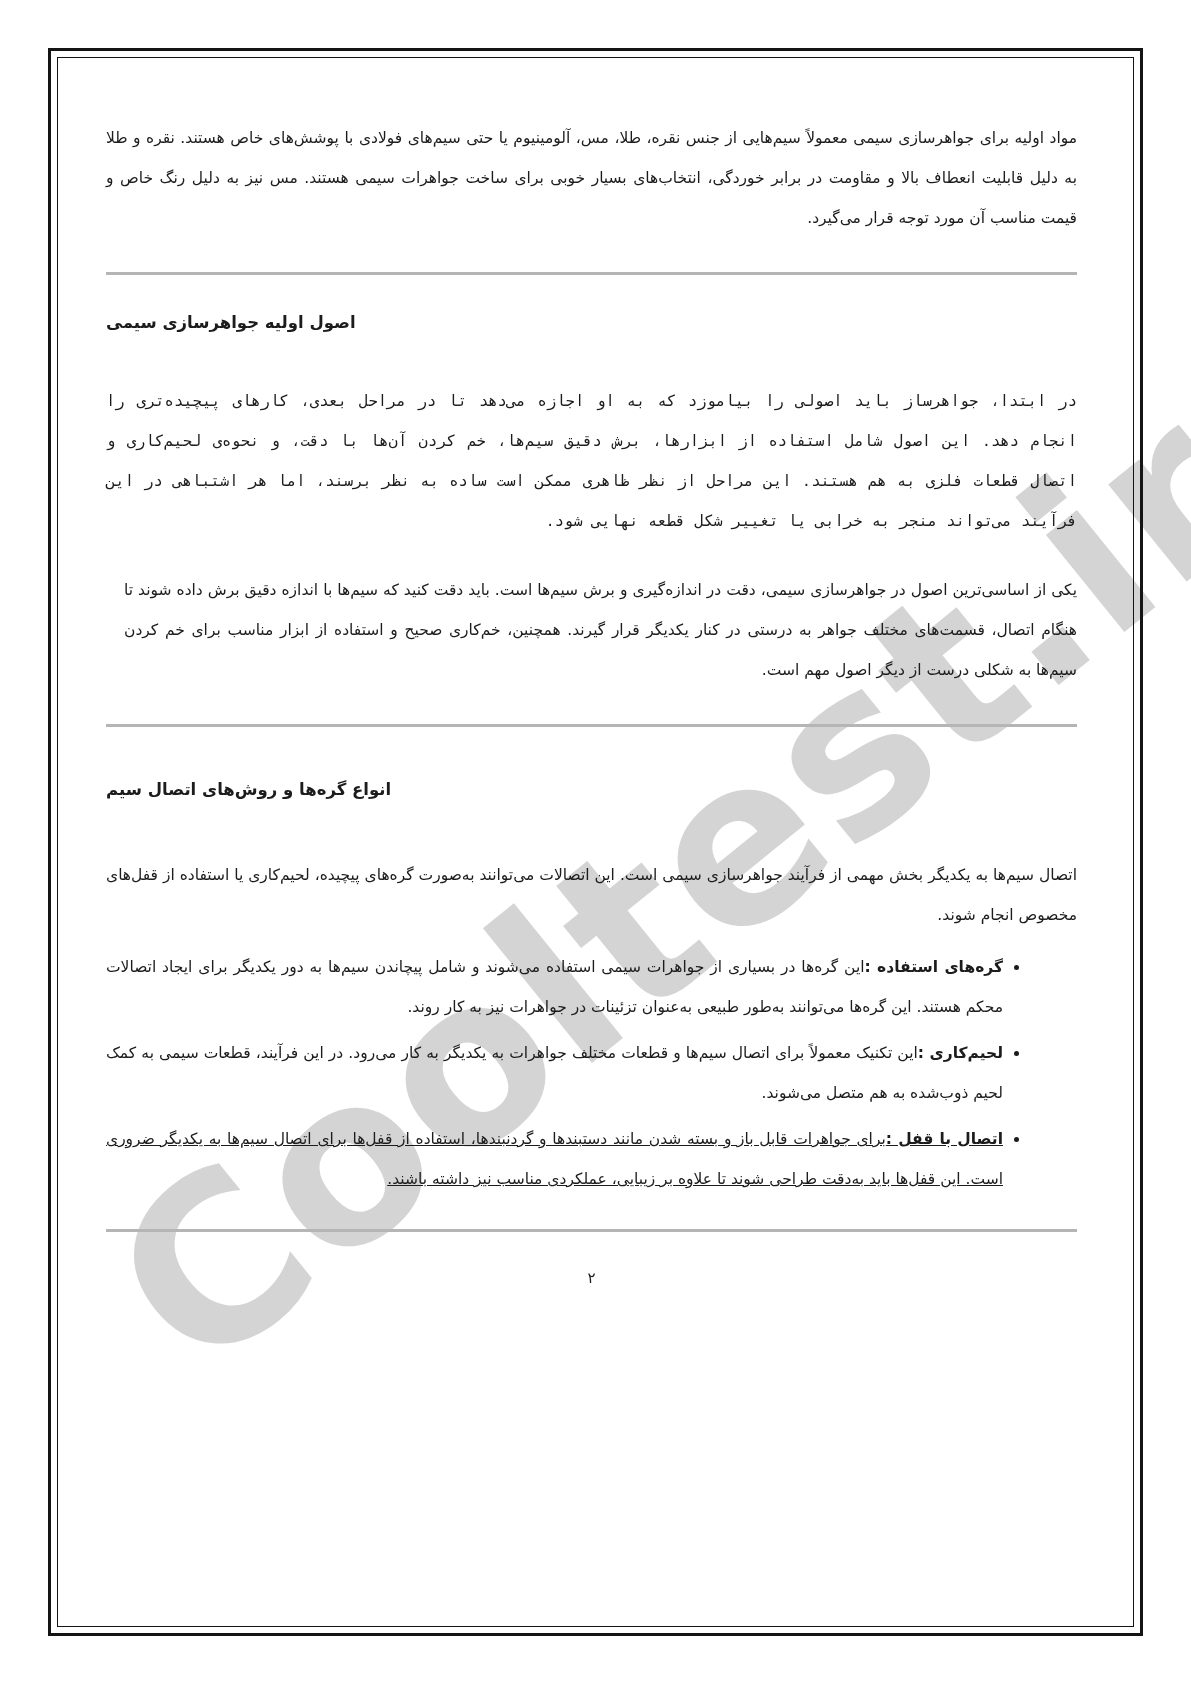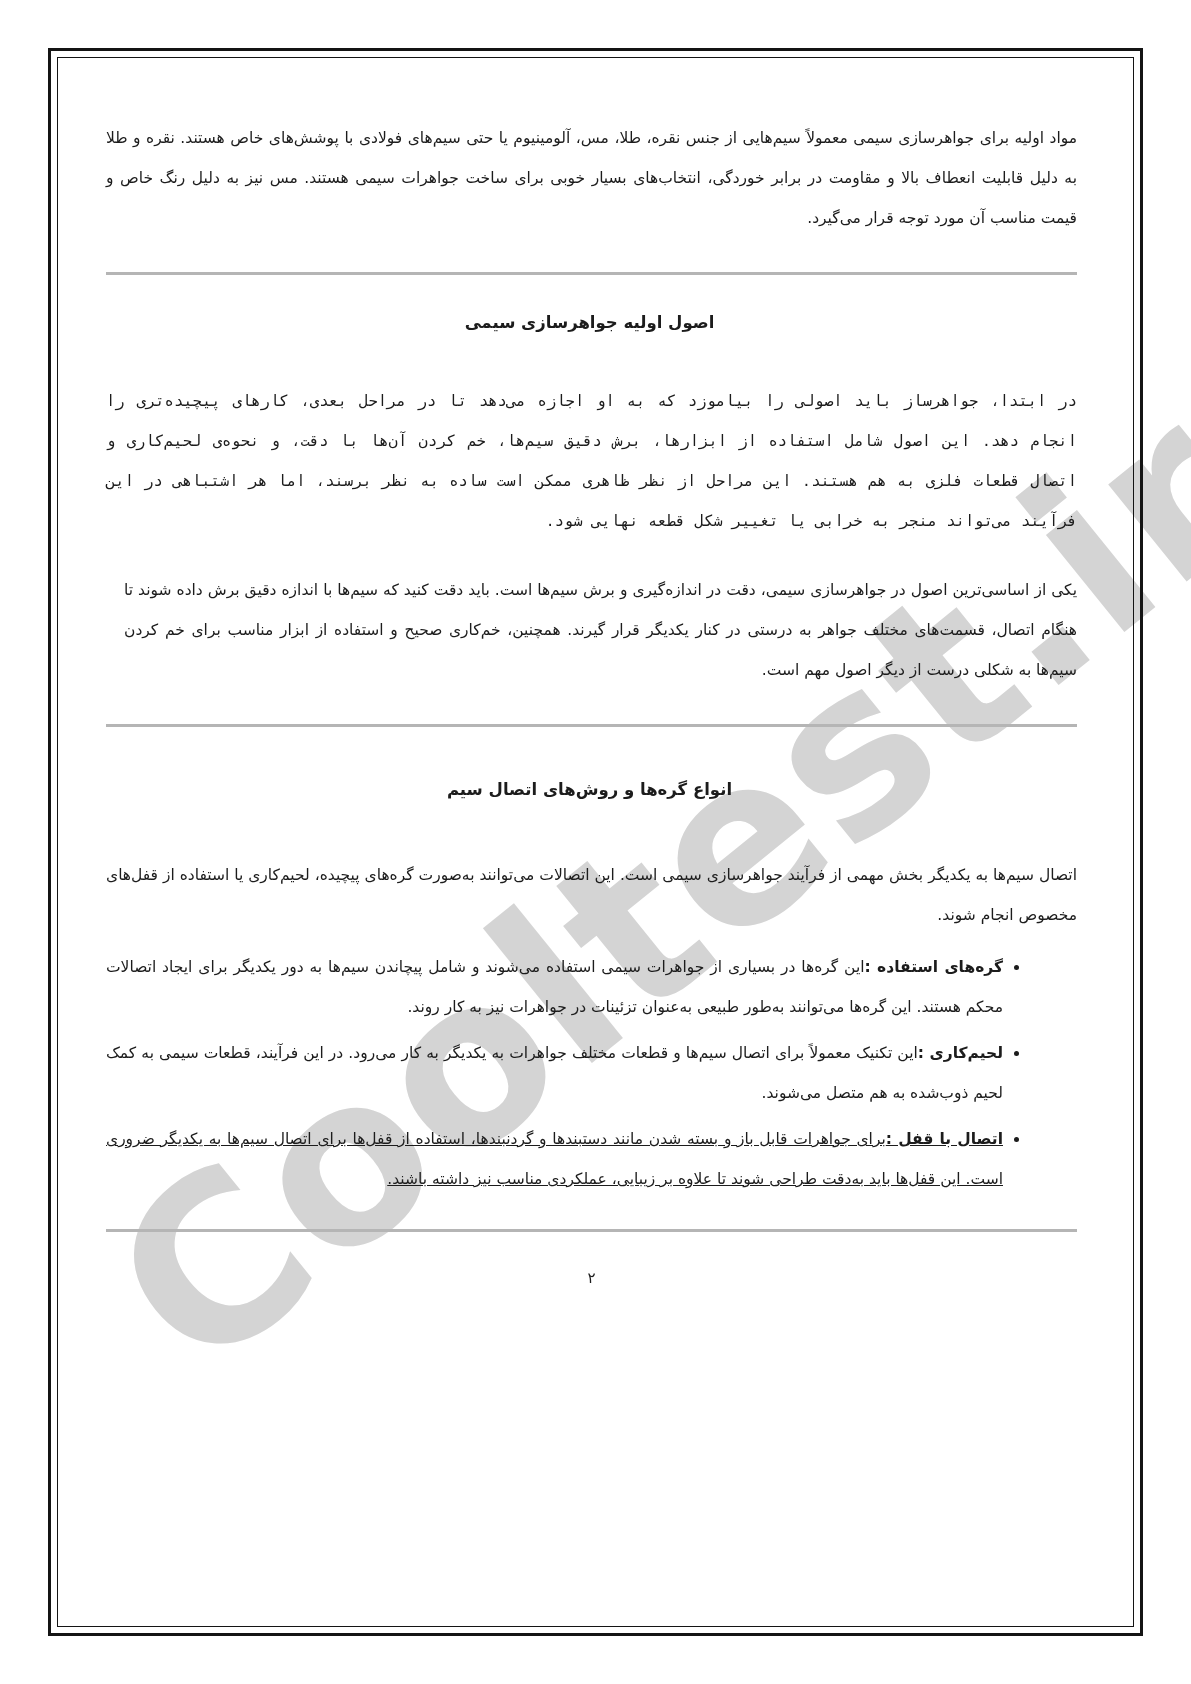--- a/index.html
+++ b/index.html
@@ -51,21 +51,21 @@
   .para + .rule { margin-top: 34px; }
   .rule {
     border: none;
     height: 3px;
     background: #b5b5b5;
     margin: 0;
   }
   .heading {
     font-size: 16.5px;
     font-weight: bold;
-    text-align: center;
+    text-align: left;
     line-height: 30px;
     margin: 33px 4px 0 0;
   }
   .p-after-h1 { margin-top: 44px; font-family: Liberation Mono, monospace; }
   .p-follow   { margin-top: 28px; margin-left: 18px; }
   .rule-mid   { margin-top: 50px; }
   .heading-2  { margin-top: 48px; }
   .p-after-h2 { margin-top: 50px; }
   ul.bullets {
     margin: 12px 0 0 0;

